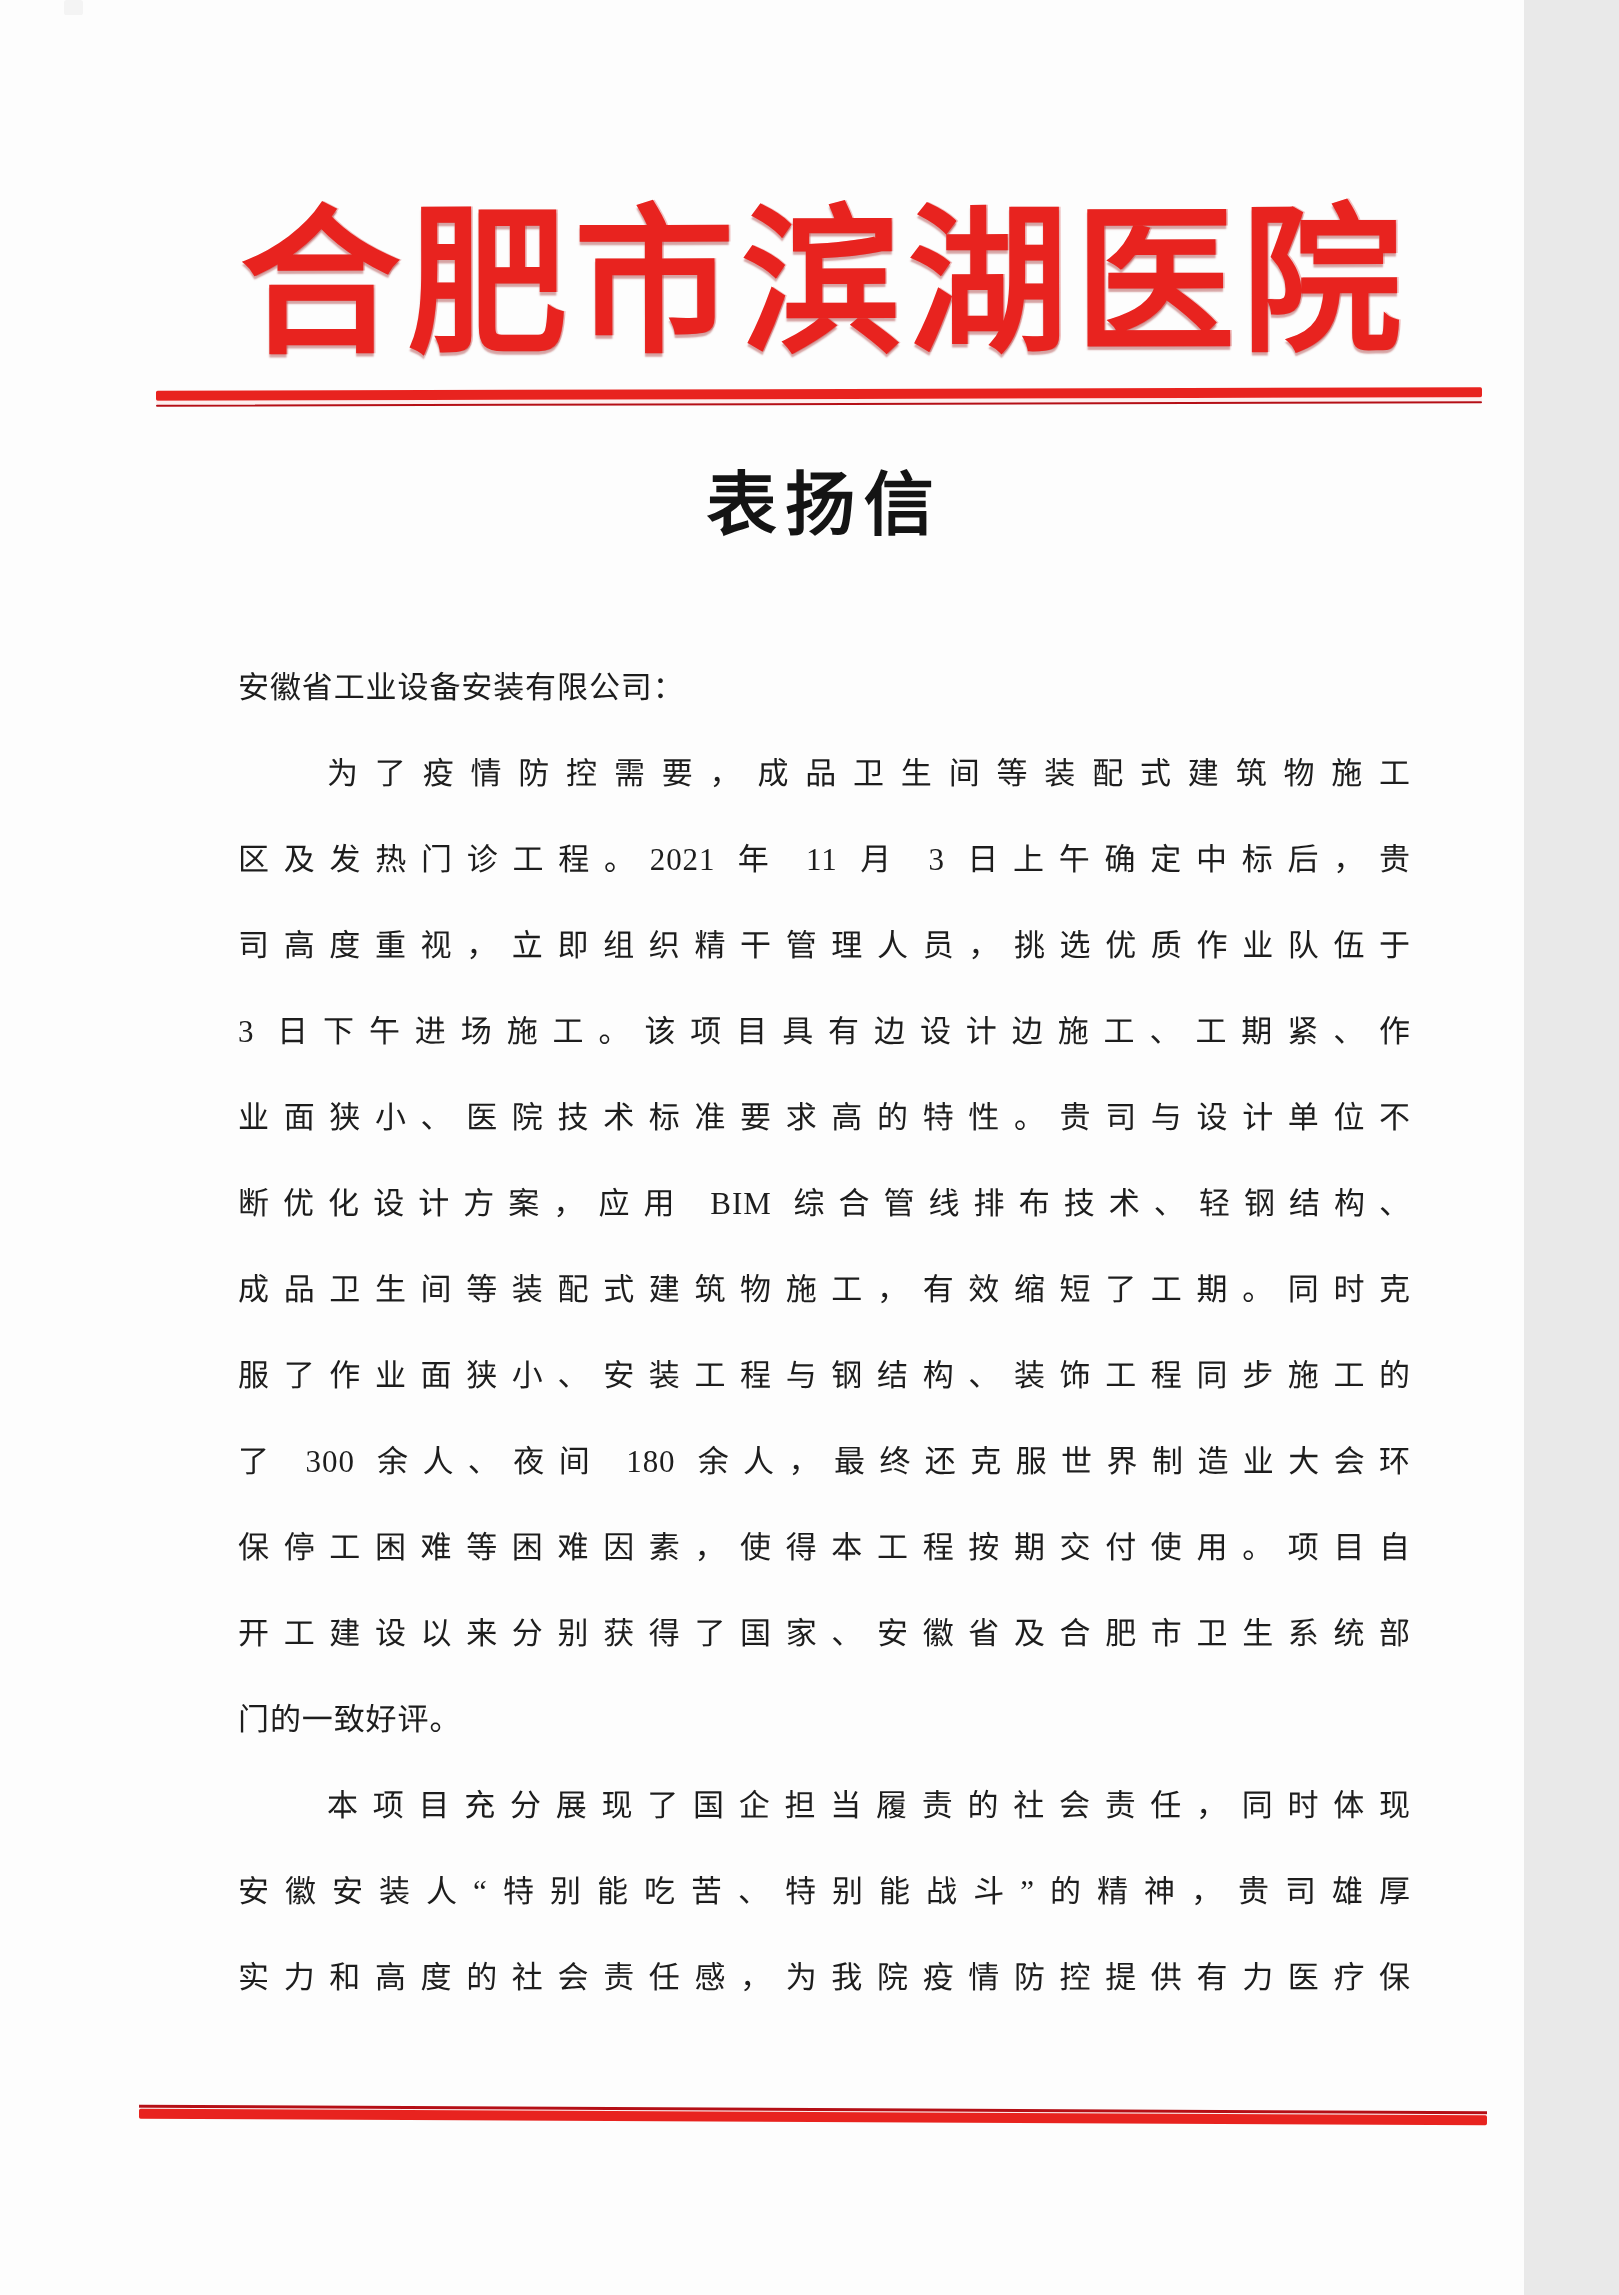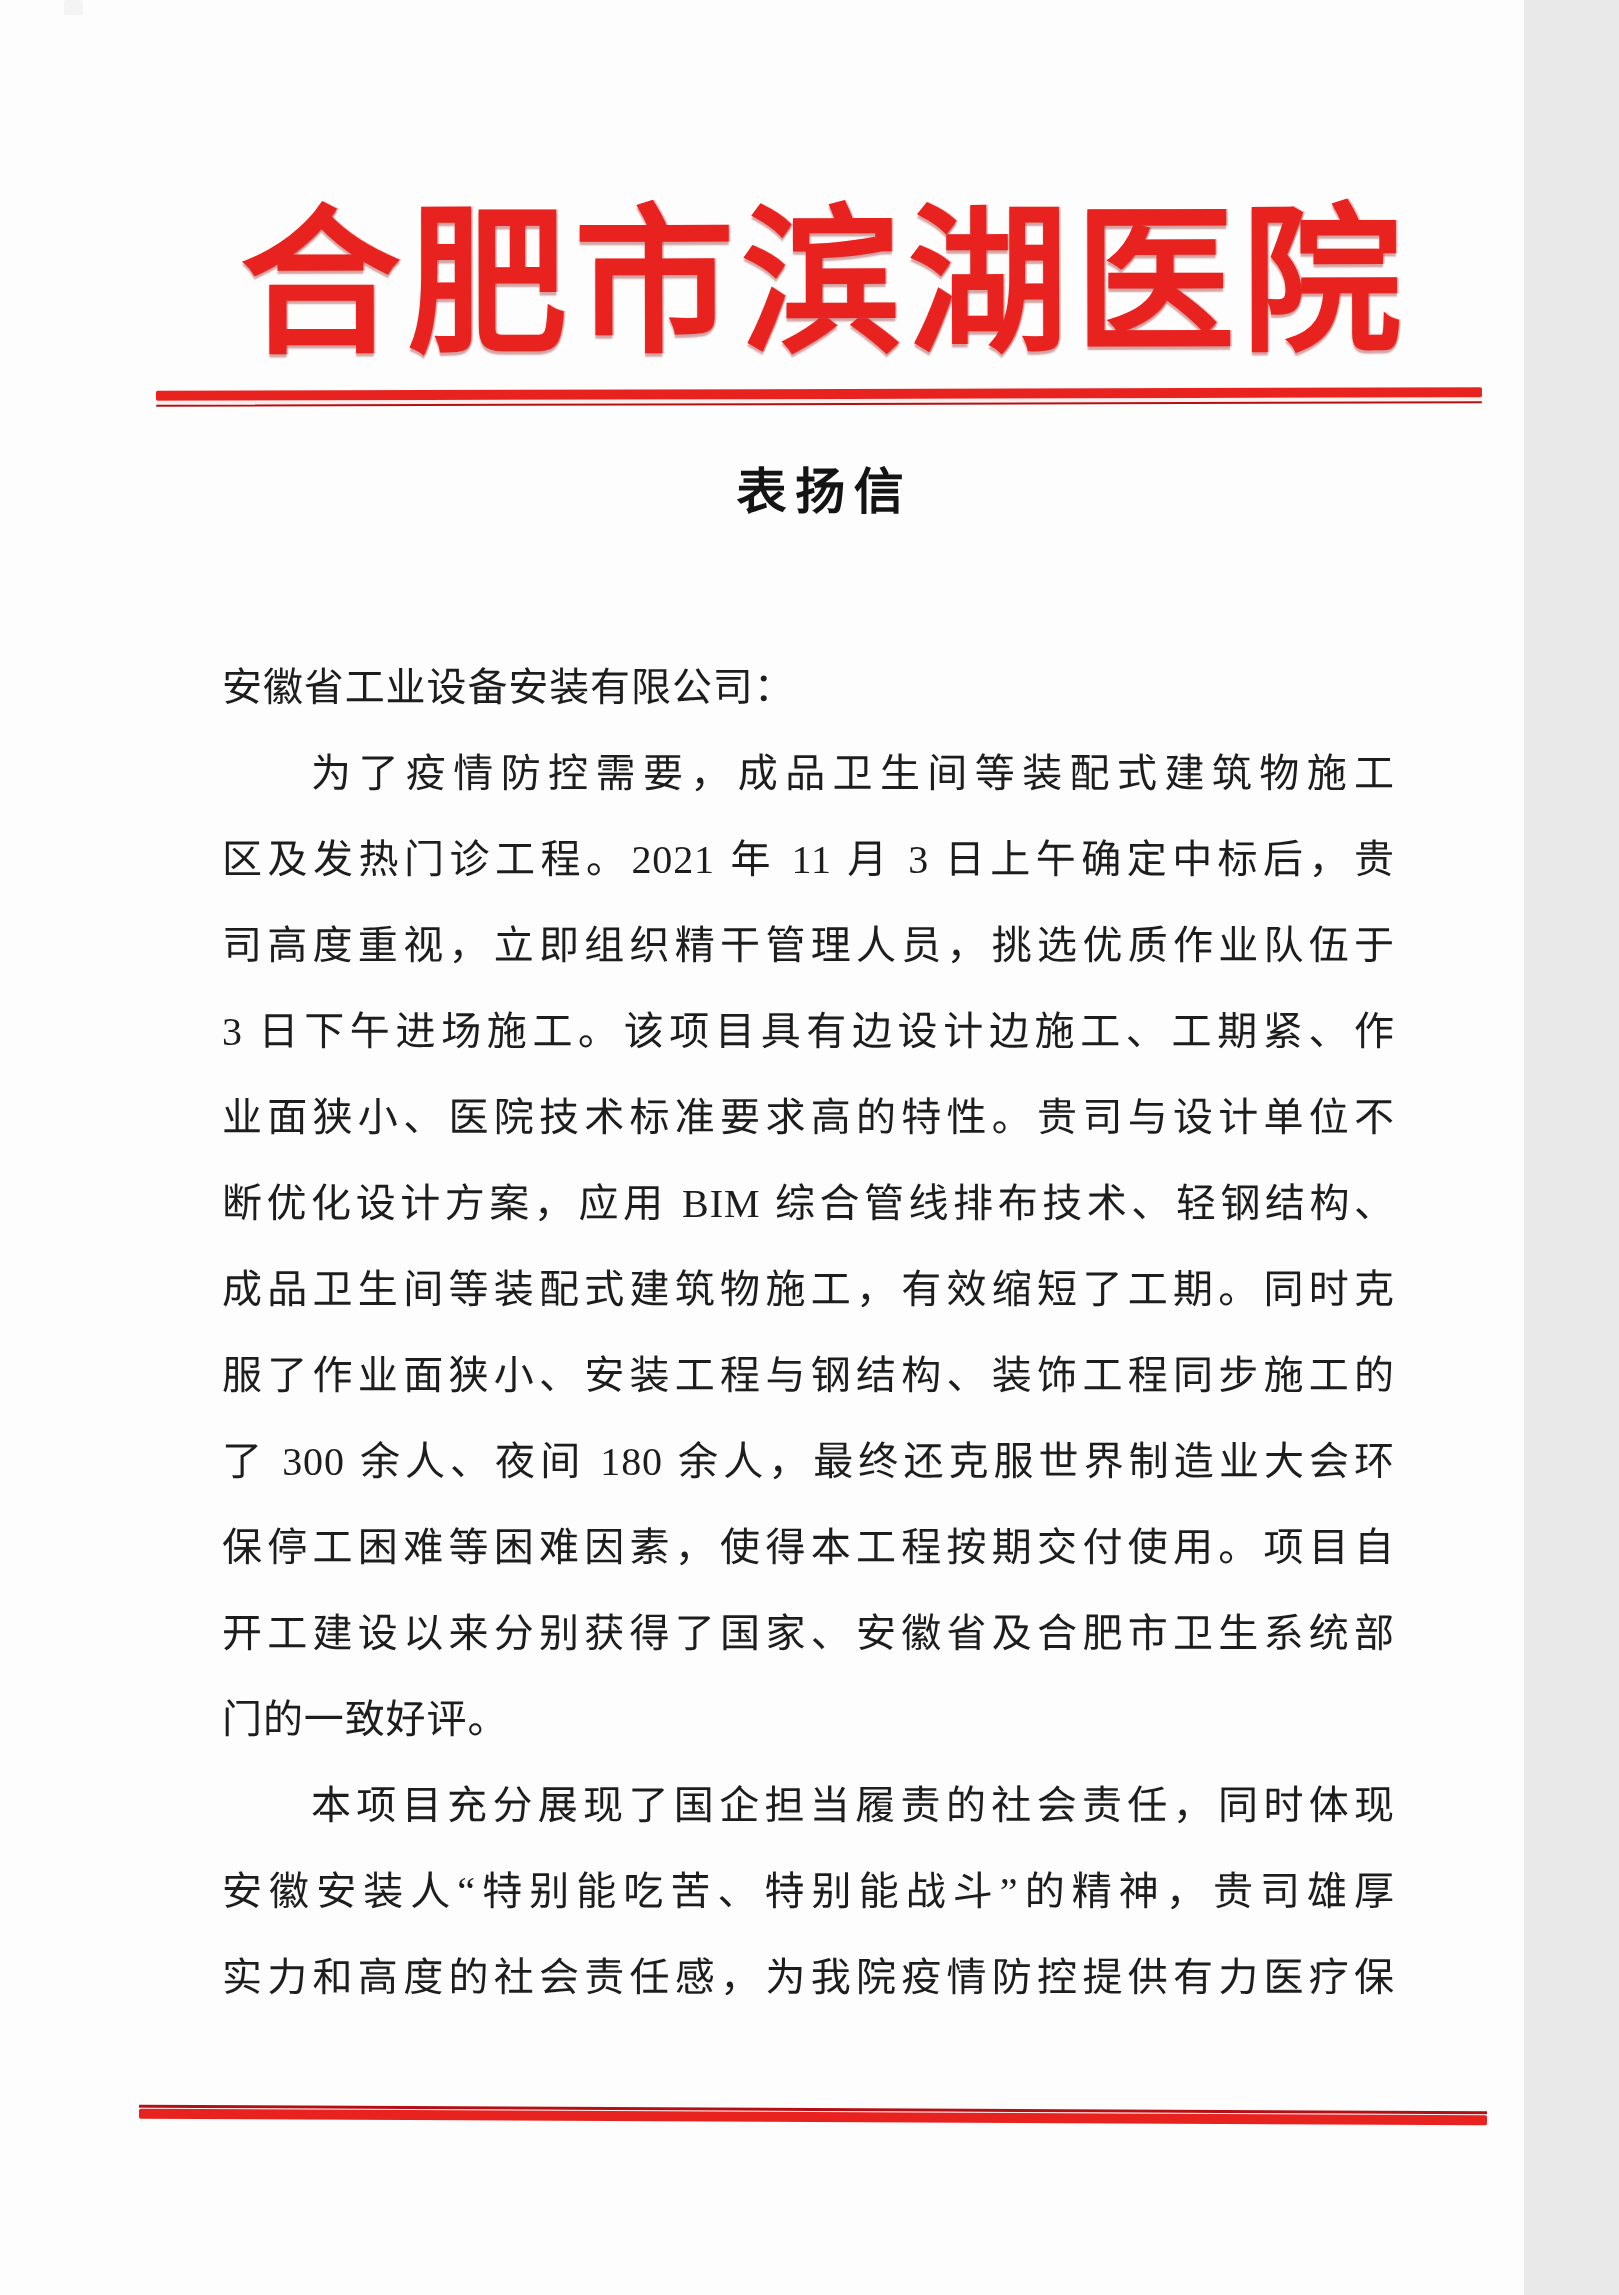--- a/index.html
+++ b/index.html
@@ -42,31 +42,31 @@
     position:absolute;
     left:156px;top:389px;width:1326px;
     transform:rotate(-0.15deg);
   }
   .header-rule .thick{height:10.3px;background:var(--red);border-radius:1.7px;}
   .header-rule .gap{height:3.4px;background:rgba(255,210,210,0.35);}
   .header-rule .thin{height:2.6px;background:var(--red-dark);border-radius:1.7px;}
   .letter-title{
     position:absolute;
     left:224px;top:460px;width:1201px;
-    font-size:50px;
+    font-size:70px;
     font-weight:bold;
     color:#141414;
     letter-spacing:8.6px;
     text-align:center;
     line-height:1.3;
   }
   .letter-body{
     position:absolute;
-    left:222px;top:645px;width:1173px;
-    font-size:40px;
+    left:238px;top:645px;width:1173px;
+    font-size:31px;
     line-height:86px;
     color:var(--ink);
     letter-spacing:0.9px;
   }
   .letter-body .line{
     text-align:justify;
     text-align-last:left;
     height:86px;
     overflow:visible;
     white-space:nowrap;

